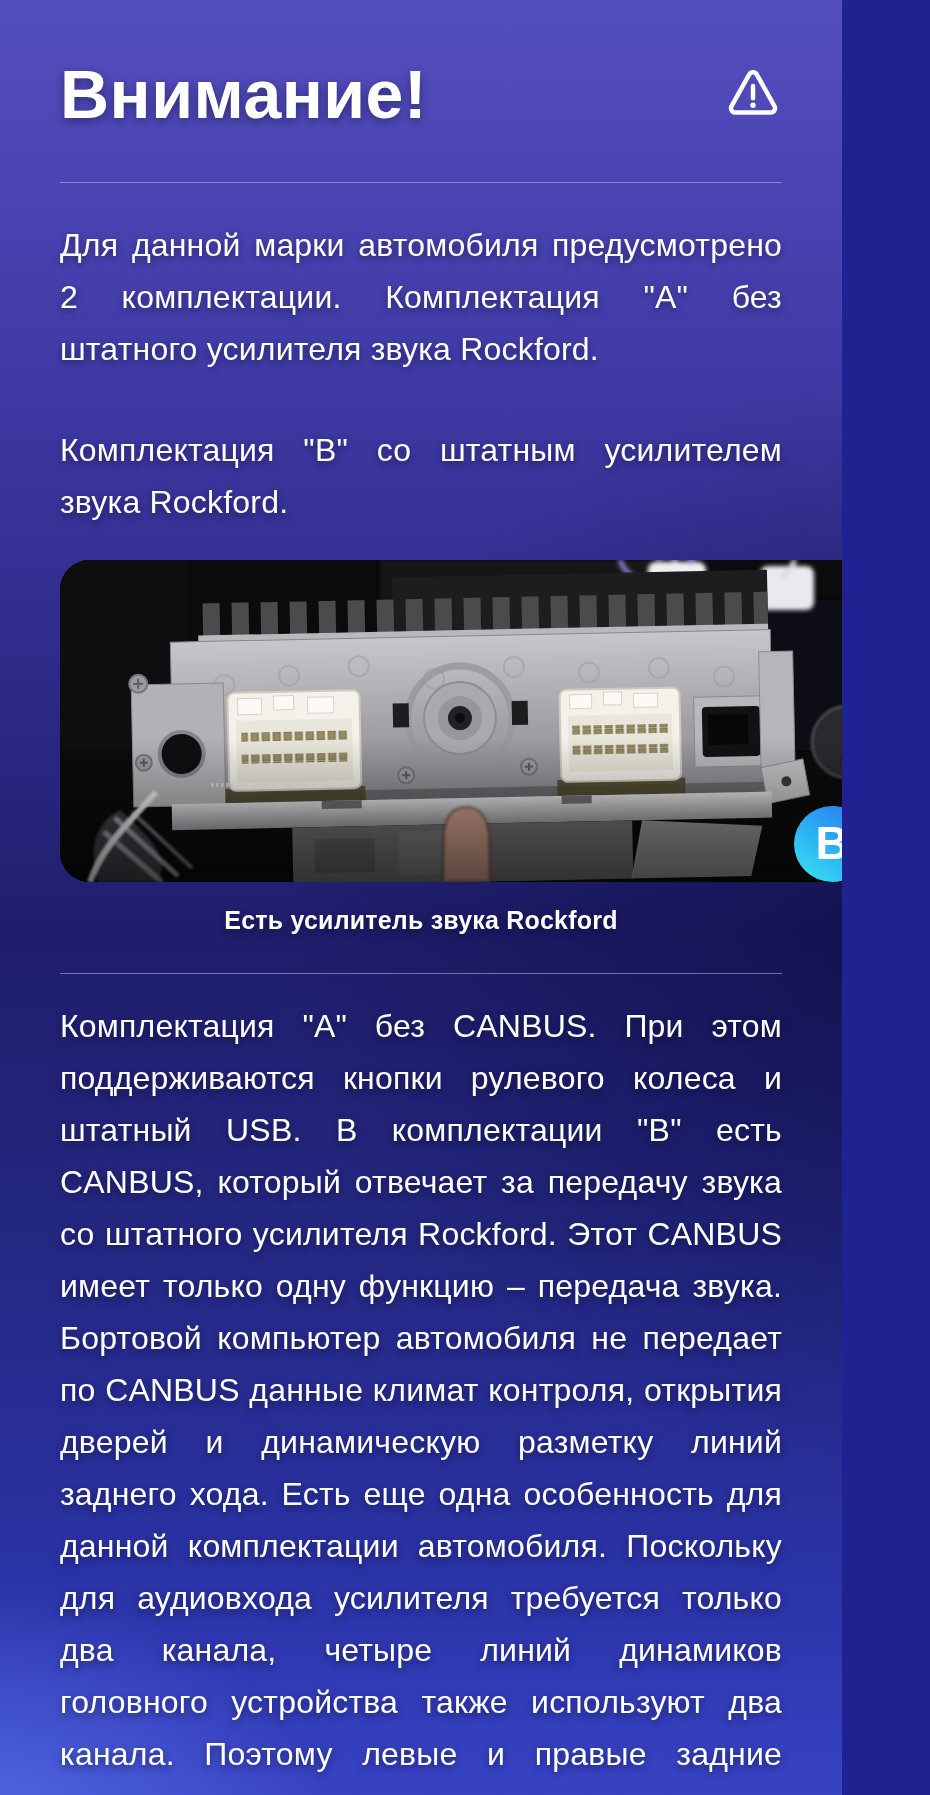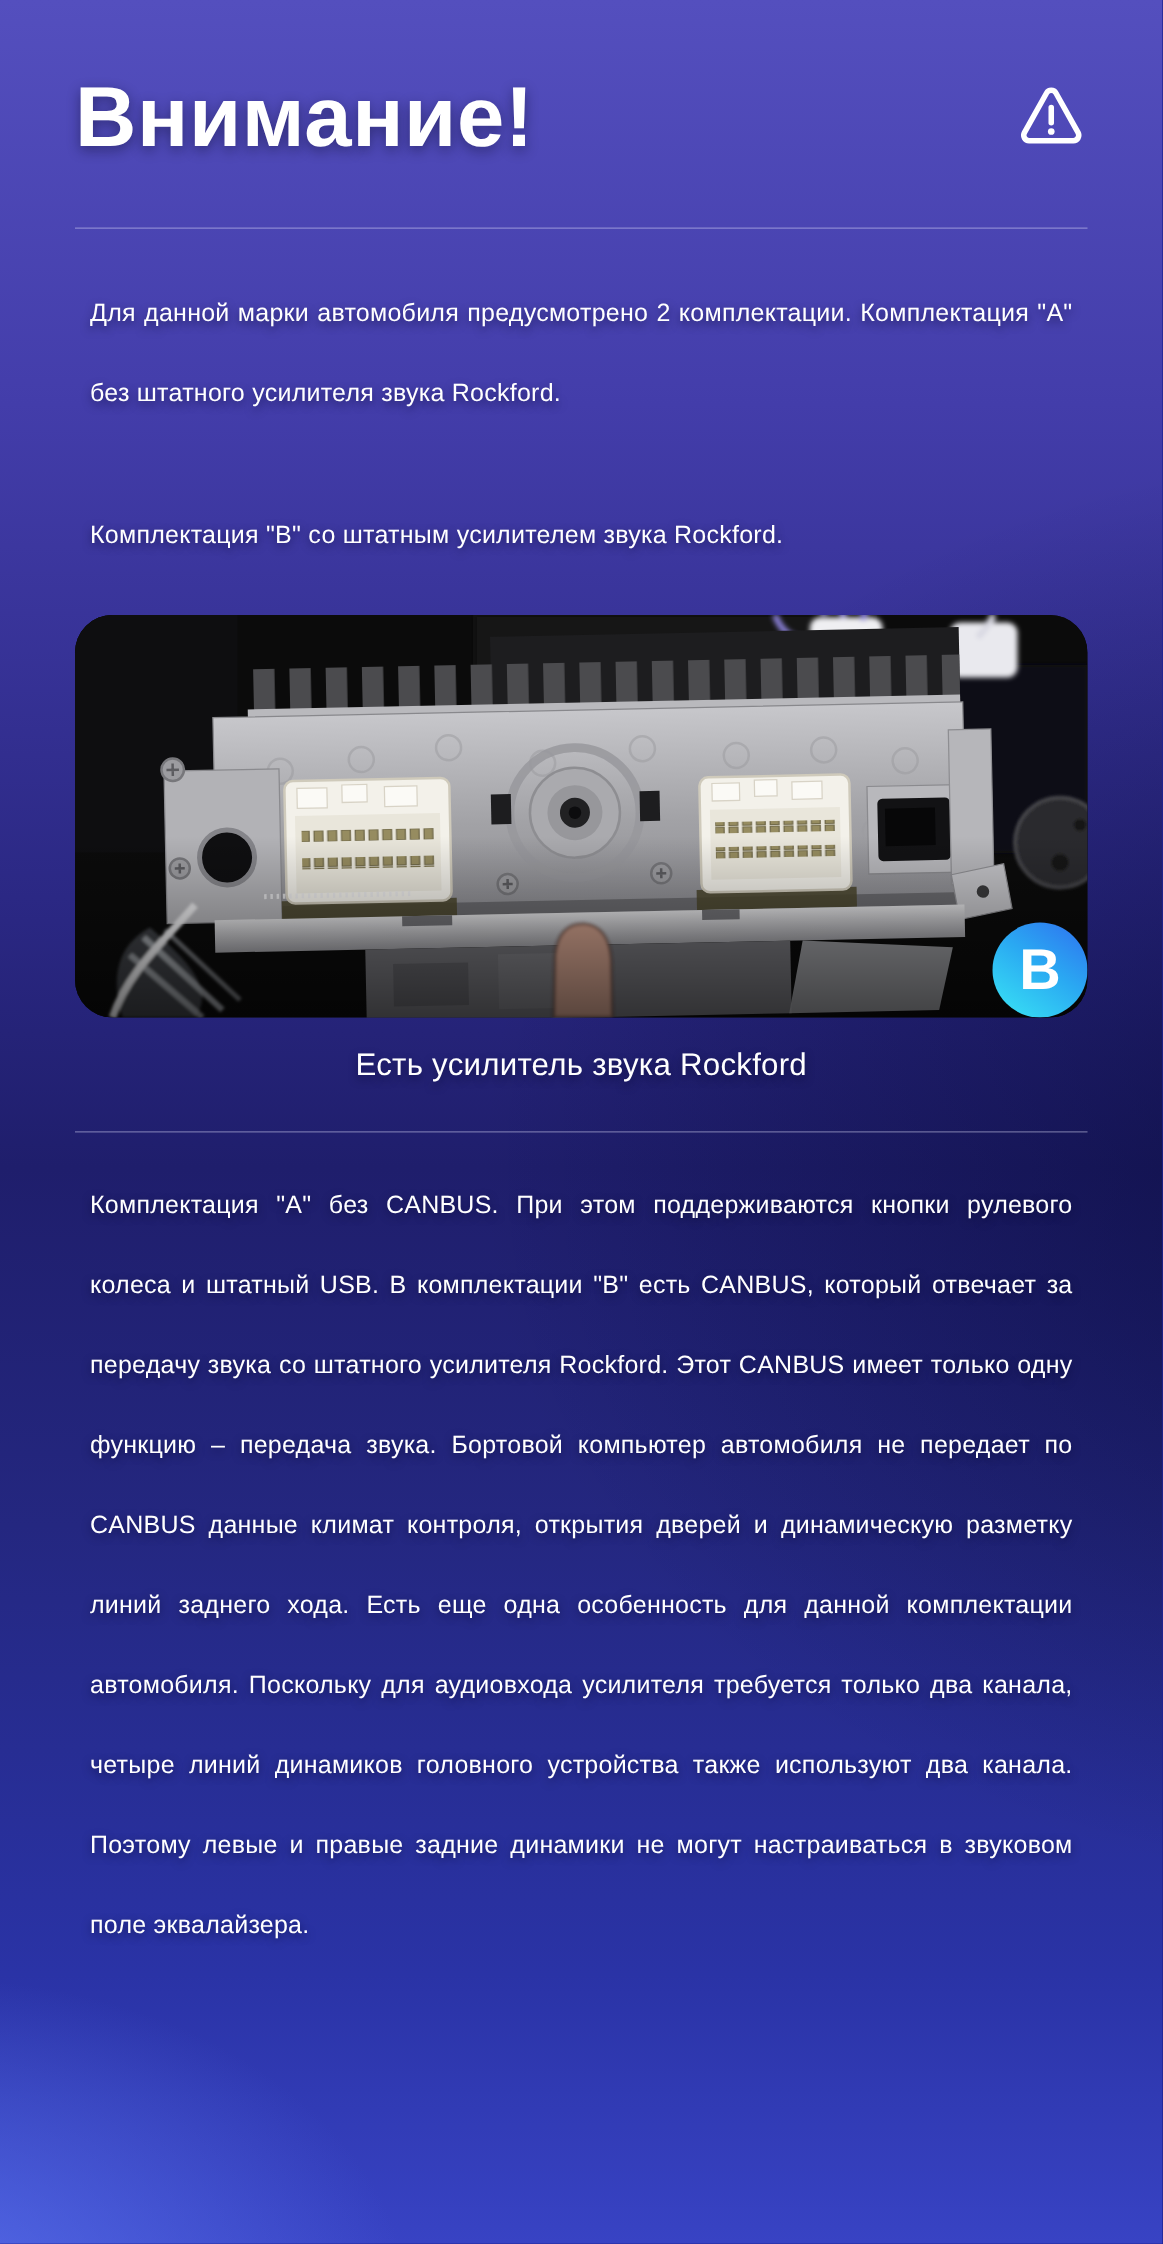--- a/index.html
+++ b/index.html
@@ -1,18 +1,18 @@
 <!DOCTYPE html>
 <html lang="ru"><head>
 <meta charset="utf-8">
 <style>
   html,body{margin:0;padding:0;background:#1f2391;}
   .page{
     position:relative;
-    width:930px;height:1795px;
+    width:842px;height:1795px;
     box-sizing:border-box;
     padding:0 60px;
     overflow:hidden;
     font-family:"Liberation Sans","DejaVu Sans",sans-serif;
     color:#ffffff;
     background:
       radial-gradient(620px 430px at -6% 103%, rgba(92,118,242,.78), rgba(92,118,242,0) 62%),
       radial-gradient(1150px 920px at 118% 52%, rgba(3,5,46,.52), rgba(3,5,46,0) 62%),
       linear-gradient(180deg,#544fbe 0%,#433daa 18%,#2b2884 40%,#1f1e6c 52%,#242780 68%,#2a33a6 88%,#3843c4 100%);
   }
@@ -27,21 +27,21 @@
   }
   .warn-icon{width:58px;height:56px;display:block;flex:0 0 auto;}
   .warn-icon svg{width:100%;height:100%;display:block;}
   .divider{
     border:none;border-top:1px solid rgba(228,231,255,.42);
     margin:0;height:0;
   }
   .div-top{margin-top:42px;}
   .div-mid{margin-top:33px;}
   .body-text{
-    margin:12px;font-size:20px;line-height:64px;letter-spacing:.2px;
+    margin:0;font-size:32px;line-height:52px;letter-spacing:.2px;
     text-align:justify;text-justify:inter-word;
     text-shadow:0 3px 7px rgba(8,8,40,.5);
   }
   .intro-1{margin-top:36px;}
   .intro-2{margin-top:49px;}
   .photo{
     position:relative;margin:32px 0 0 0;
     width:810px;height:322px;border-radius:30px;overflow:hidden;
     background:#0b0b0b;
   }
@@ -49,21 +49,21 @@
   .badge{
     position:absolute;right:0;bottom:0;width:76px;height:76px;border-radius:50%;
     background:linear-gradient(215deg,#2e7af0 8%,#2aa9f2 46%,#37ddf4 92%);
     display:flex;align-items:center;justify-content:center;
   }
   .badge span{
     font-size:46px;font-weight:bold;color:#fff;line-height:1;
     transform:translateY(-1px);
   }
   .caption{
-    margin:18px 0 0 0;font-size:25px;line-height:40px;font-weight:normal;
+    margin:18px 0 0 0;font-size:25px;line-height:40px;font-weight:bold;
     text-align:center;letter-spacing:.2px;
     text-shadow:0 3px 7px rgba(8,8,40,.5);
   }
   .cyan{margin-top:39px;color:#2ed5e6;text-shadow:0 3px 7px rgba(5,20,45,.55);}
   .details{margin-top:26px;}
 </style>
 </head>
 <body>
 
 <div class="page">

